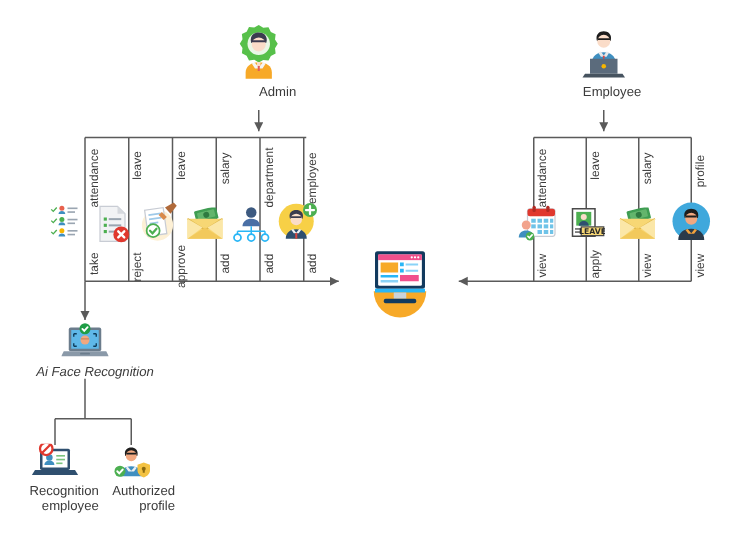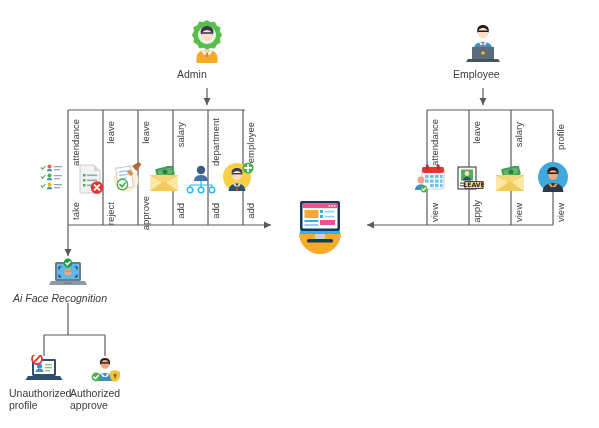--- a/index.html
+++ b/index.html
@@ -3,21 +3,21 @@
 <meta charset="utf-8">
 <style>
   html,body{margin:0;padding:0;}
   body{
     width:599px;height:428px;background:#ffffff;
     font-family:"Liberation Sans", sans-serif;
     color:#3b3b3b;overflow:hidden;position:relative;
   }
   #canvas{position:absolute;left:0;top:0;width:599px;height:428px;}
   .lines{position:absolute;left:0;top:0;width:599px;height:428px;pointer-events:none;}
-  .node{position:absolute;text-align:left;}
+  .node{position:absolute;text-align:right;}
   .node-label{
     font-size:10.5px;color:#3b3b3b;line-height:12px;white-space:nowrap;
     margin-top:2px;
   }
   .node-label.wrap{white-space:normal;width:70px;}
   .ico{display:block;margin:0 auto;}
   .vlabel{
     position:absolute;
     font-size:9.5px;color:#3b3b3b;
     writing-mode:vertical-rl;
@@ -335,32 +335,32 @@
       <rect x="9" y="6" width="20" height="13" fill="#ffffff"></rect>
       <circle cx="14.5" cy="11" r="2.6" fill="#3f8fc0"></circle>
       <path d="M10.5 17c0-2.4 1.8-3.6 4-3.6s4 1.2 4 3.6z" fill="#3f8fc0"></path>
       <rect x="20" y="9" width="7" height="1.3" fill="#7bc47f"></rect>
       <rect x="20" y="12" width="7" height="1.3" fill="#7bc47f"></rect>
       <rect x="20" y="15" width="5" height="1.3" fill="#7bc47f"></rect>
       <path d="M3 21h32l2.5 4H0.5z" fill="#2f4f6f"></path>
       <circle cx="12" cy="4" r="5" fill="#ffffff" stroke="#e0382e" stroke-width="1.8"></circle>
       <path d="M8.6 7.4l6.8-6.8" stroke="#e0382e" stroke-width="1.8"></path>
     </svg>
-    <div class="node-label wrap" style="margin-left:auto;margin-right:auto;">Unauthorized profile</div>
+    <div class="node-label wrap" style="margin-left:auto;margin-right:auto;">Recognition employee</div>
   </div>
 
   <div class="node" style="left:70px;top:355px;width:70px;">
     <svg class="ico" width="36" height="30" viewBox="0 0 36 30">
       <path d="M18 3c-3.2 0-5.1 2-5.1 4.6 0 .8.2 1.6.3 2.1h9.6c.2-.5.3-1.3.3-2.1C23.1 5 21.2 3 18 3z" fill="#1d1d1d"></path>
       <circle cx="18" cy="9.5" r="4.4" fill="#f2a880"></circle>
       <path d="M14 7.2h8v1.4h-8z" fill="#1d1d1d"></path>
       <path d="M8.5 26c0-5.2 4.2-8 9.5-8s9.5 2.8 9.5 8z" fill="#3f8fc0"></path>
       <path d="M15.2 18.4l2.8 3.2 2.8-3.2 1.6.7-2.2 3h-4.4l-2.2-3z" fill="#eef0f2"></path>
       <circle cx="9" cy="22" r="4.4" fill="#4caf50"></circle>
       <path d="M6.8 22l1.6 1.7 2.8-3.1" stroke="#fff" stroke-width="1.5" fill="none" stroke-linecap="round"></path>
       <path d="M28 15l5 1.8v4.4c0 3-2.4 4.8-5 5.8-2.6-1-5-2.8-5-5.8v-4.4z" fill="#f3c242"></path>
       <circle cx="28" cy="20" r="1.6" fill="#8a6a10"></circle>
       <path d="M27.2 20.8h1.6v2.4h-1.6z" fill="#8a6a10"></path>
     </svg>
-    <div class="node-label wrap" style="margin-left:auto;margin-right:auto;">Authorized approve</div>
+    <div class="node-label wrap" style="margin-left:auto;margin-right:auto;">Authorized profile</div>
   </div>
 
 </div>
 
 </body></html>

